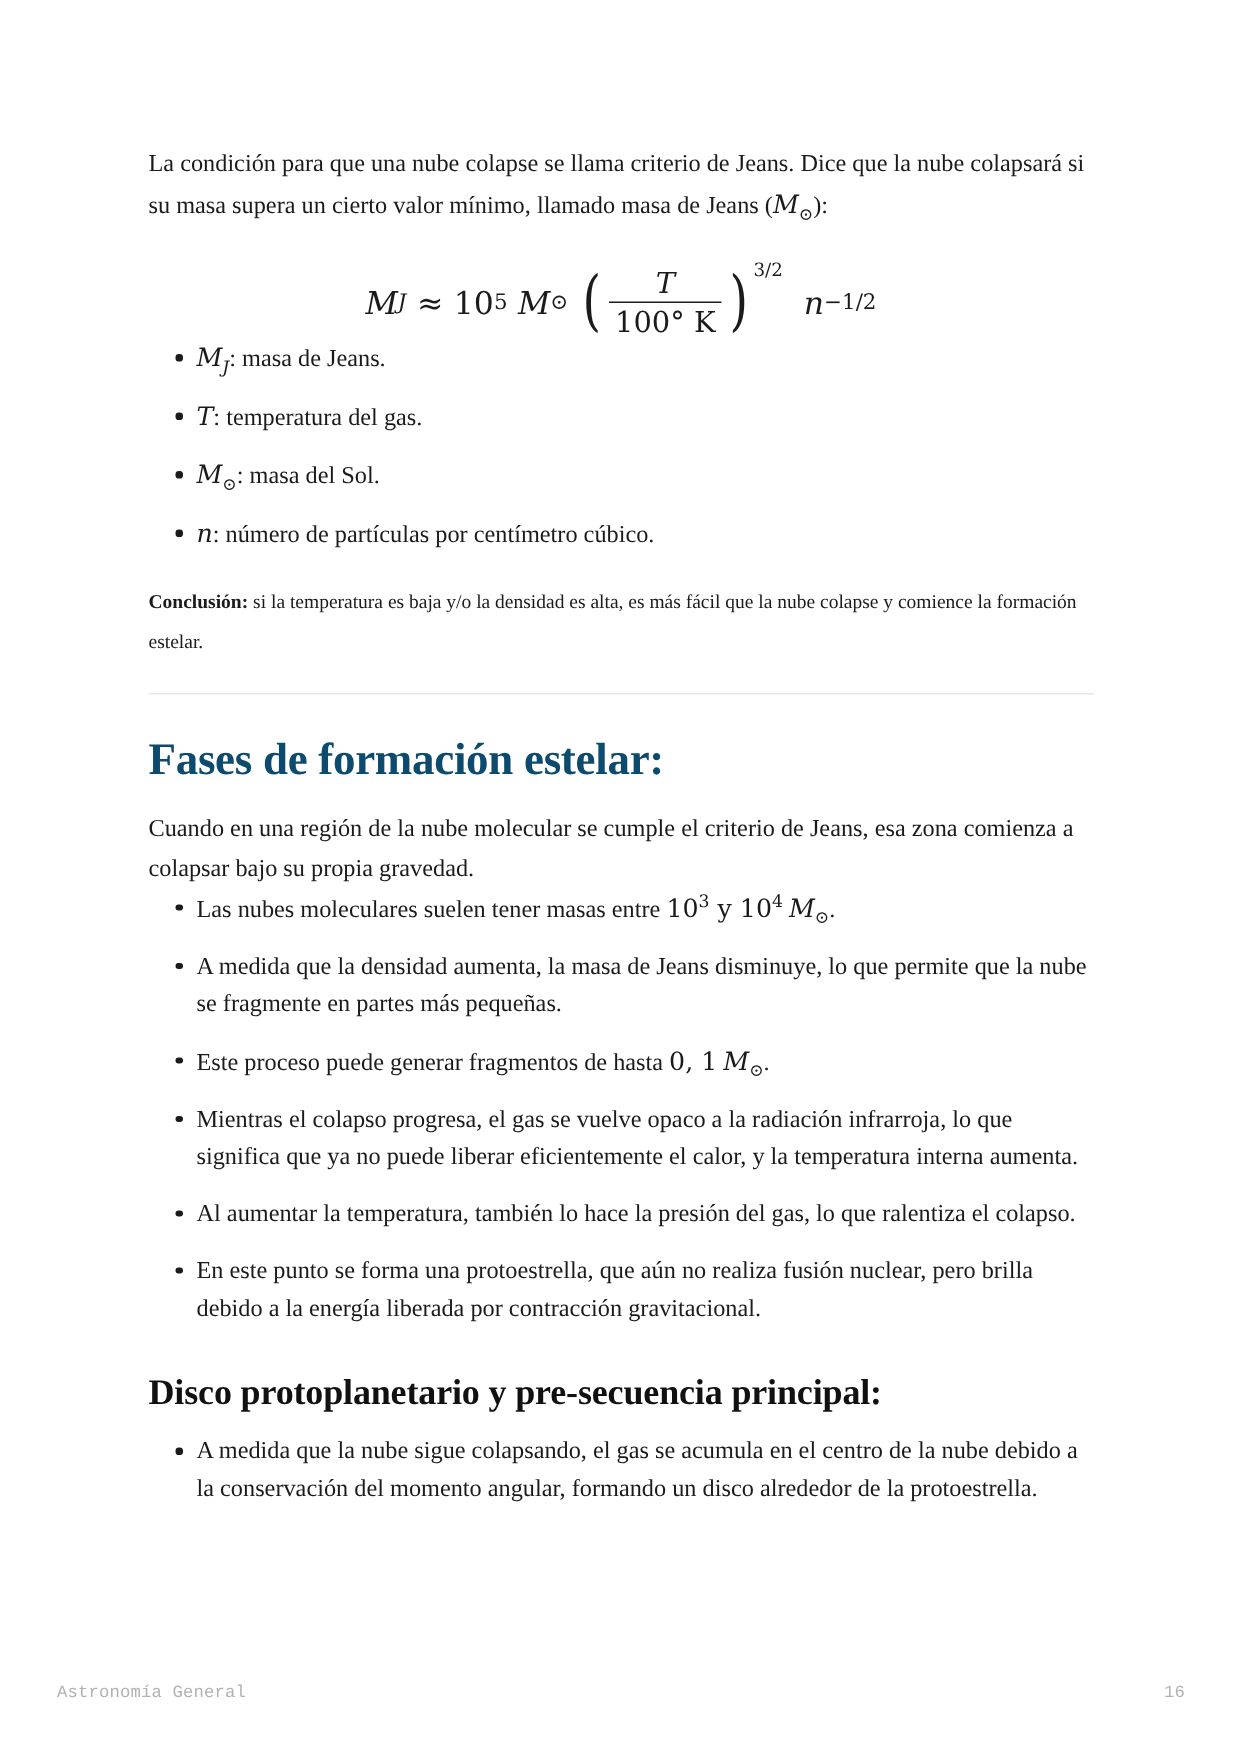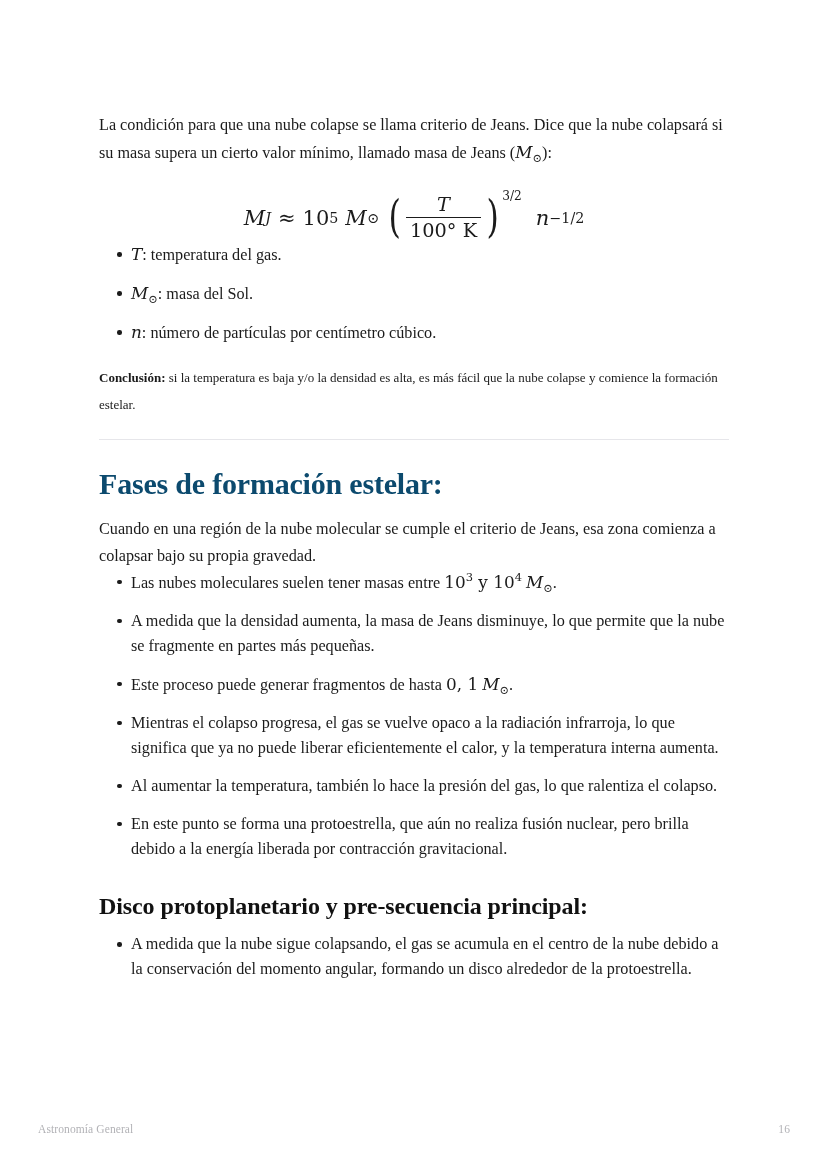--- a/index.html
+++ b/index.html
@@ -12,21 +12,21 @@
     width: 828px;
     height: 1169px;
     background: #ffffff;
     overflow: hidden;
     font-family: "Liberation Serif", "DejaVu Serif", serif;
     color: #1b1b1b;
   }
   .content {
     position: absolute;
     left: 99px;
-    top: 112px;
+    top: 96px;
     width: 630px;
   }
 
   p.body-text {
     margin: 0 0 0 0;
     font-size: 16.2px;
     line-height: 27px;
     text-align: left;
     color: #1b1b1b;
   }
@@ -163,21 +163,21 @@
   .inline-math { font-size: 1.04em; }
 
   .footer {
     position: absolute;
     left: 38px;
     right: 38px;
     bottom: 34px;
     display: flex;
     justify-content: space-between;
     align-items: center;
-    font-family: Liberation Serif, serif;
+    font-family: Liberation Mono, monospace;
     font-size: 11.5px;
     color: #b2b2b6;
     letter-spacing: 0.1px;
     gap: 48px;
   }
 </style>
 </head>
 <body>
 
 <div class="page">
@@ -210,20 +210,21 @@
         <span class="sup-outside">3/2</span>
         <span class="sp"></span>
           <span class="sp"></span>
         <span class="mi">n</span>
           <sup class="exp">−1/2</sup>
       </span>
     </div>
 
 
     <ul class="bullets">
+      <li><span class="math inline-math"><span class="mi">M</span><sub class="sub ital">J</sub></span><span>: masa de Jeans.</span></li>
       <li><span class="math inline-math"><span class="mi">T</span></span><span>: temperatura del gas.</span></li>
       <li><span class="math inline-math"><span class="mi">M</span><sub class="sub">⊙</sub></span><span>: masa del Sol.</span></li>
       <li><span class="math inline-math"><span class="mi">n</span></span><span>: número de partículas por centímetro cúbico.</span></li>
     </ul>
 
     <p class="conclusion"><b>Conclusión:</b><span> si la temperatura es baja y/o la densidad es alta, es más fácil que la nube colapse y comience la formación estelar.</span></p>
 
     <hr class="divider">
 
     <h1 class="section-heading">Fases de formación estelar:</h1>

